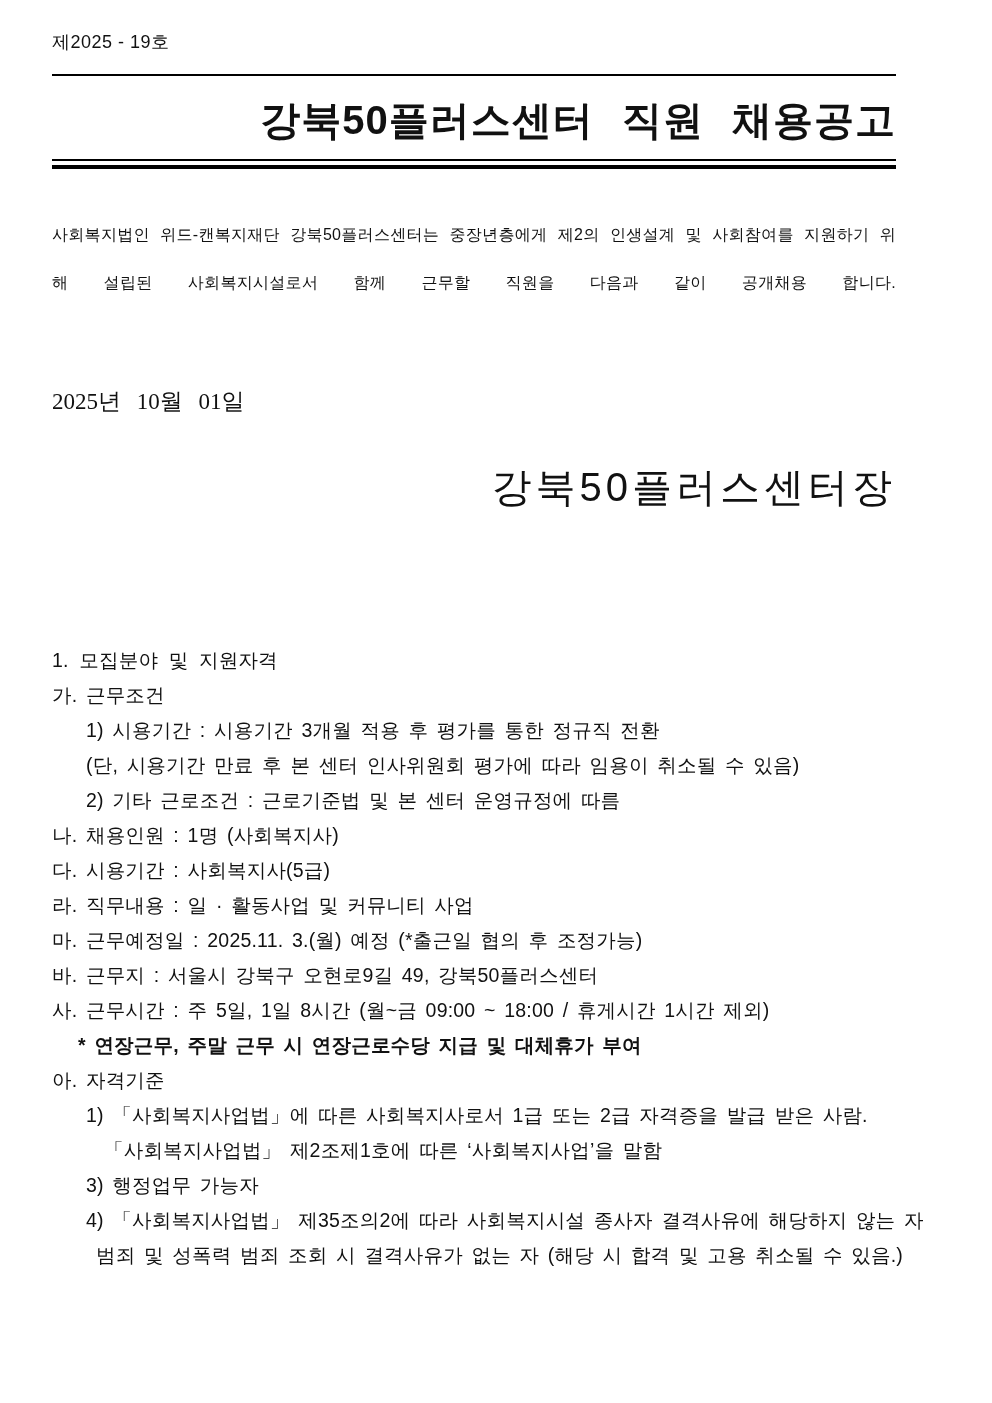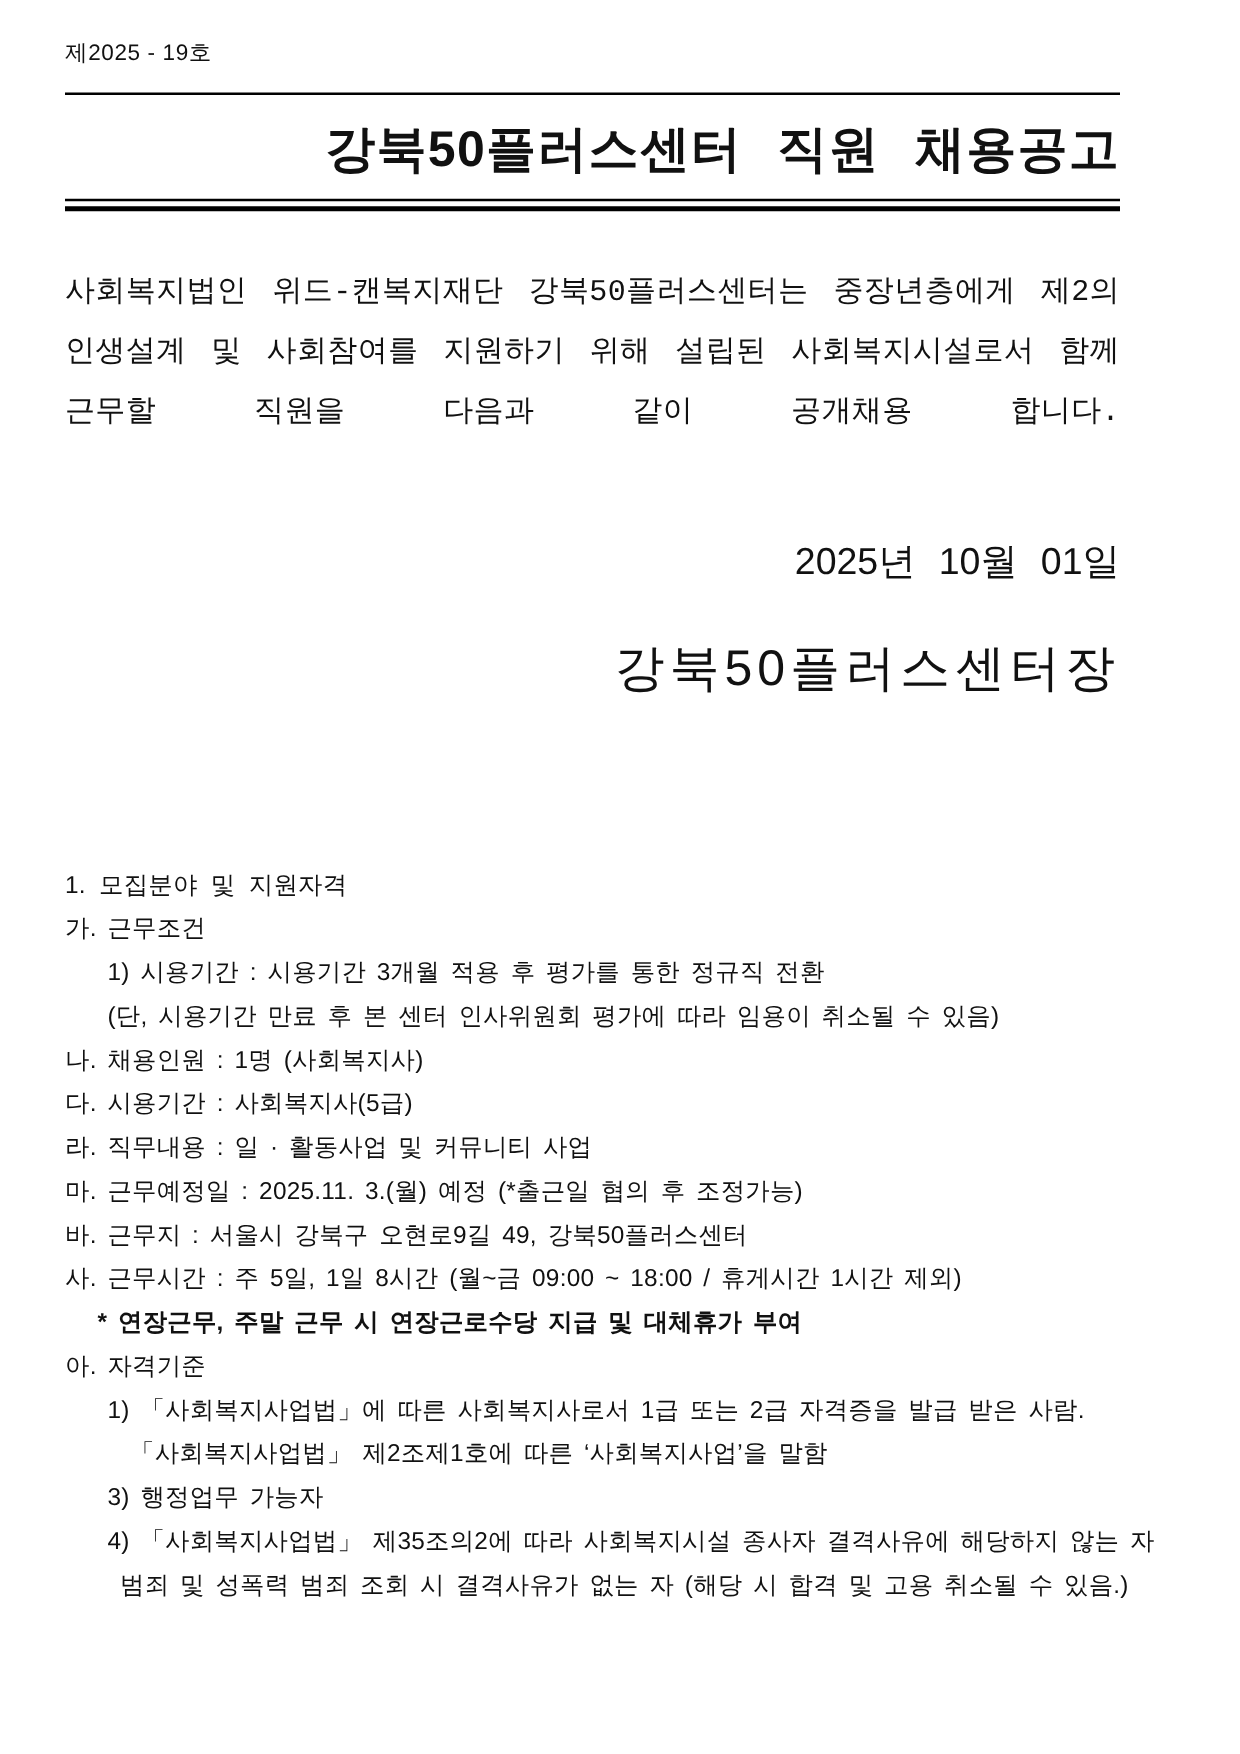--- a/index.html
+++ b/index.html
@@ -41,34 +41,34 @@
     white-space: nowrap;
   }
   .rule-double {
     margin-top: 11px;
     height: 4px;
     border-top: 2px solid #000;
     border-bottom: 4px solid #000;
   }
   .intro {
     margin-top: 42px;
-    font-size: 24px;
+    font-size: 16px;
     line-height: 48px;
     text-align: justify;
     text-align-last: justify;
     word-spacing: 4px;
     letter-spacing: 0.3px;
-    font-family: Liberation Mono, monospace;
   }
   .date-line {
     margin-top: 80px;
-    text-align: right;
-    font-size: 30px;
+    text-align: left;
+    font-size: 23px;
     line-height: 30px;
     word-spacing: 10px;
+    font-family: Liberation Serif, serif;
   }
   .signer-line {
     margin-top: 50px;
     text-align: right;
     font-size: 40px;
     line-height: 40px;
     letter-spacing: 4px;
   }
   .body-block {
     margin-top: 135px;
@@ -107,20 +107,21 @@
 
   <div class="date-line">2025년 10월 01일</div>
 
   <div class="signer-line">강북50플러스센터장</div>
 
   <div class="body-block">
     <div class="section-heading">1. 모집분야 및 지원자격</div>
     <div class="line ind-0">가. 근무조건</div>
     <div class="line ind-a">1) 시용기간 : 시용기간 3개월 적용 후 평가를 통한 정규직 전환</div>
     <div class="line ind-a">(단, 시용기간 만료 후 본 센터 인사위원회 평가에 따라 임용이 취소될 수 있음)</div>
+    <div class="line ind-a">2) 기타 근로조건 : 근로기준법 및 본 센터 운영규정에 따름</div>
     <div class="line ind-0">나. 채용인원 : 1명 (사회복지사)</div>
     <div class="line ind-0">다. 시용기간 : 사회복지사(5급)</div>
     <div class="line ind-0">라. 직무내용 : 일 · 활동사업 및 커뮤니티 사업</div>
     <div class="line ind-0">마. 근무예정일 : 2025.11. 3.(월) 예정 (*출근일 협의 후 조정가능)</div>
     <div class="line ind-0">바. 근무지 : 서울시 강북구 오현로9길 49, 강북50플러스센터</div>
     <div class="line ind-0">사. 근무시간 : 주 5일, 1일 8시간 (월~금 09:00 ~ 18:00 / 휴게시간 1시간 제외)</div>
     <div class="line ind-star bold">* 연장근무, 주말 근무 시 연장근로수당 지급 및 대체휴가 부여</div>
     <div class="line ind-0">아. 자격기준</div>
     <div class="line ind-a">1) 「사회복지사업법」에 따른 사회복지사로서 1급 또는 2급 자격증을 발급 받은 사람.</div>
     <div class="line ind-b">「사회복지사업법」 제2조제1호에 따른 ‘사회복지사업’을 말함</div>

